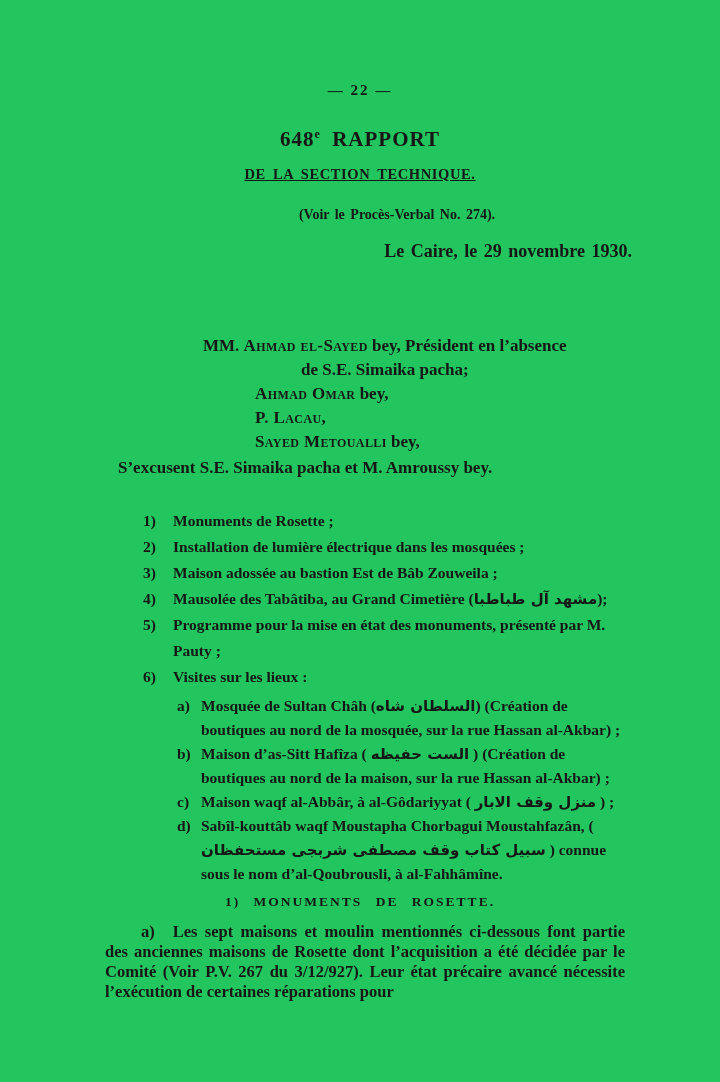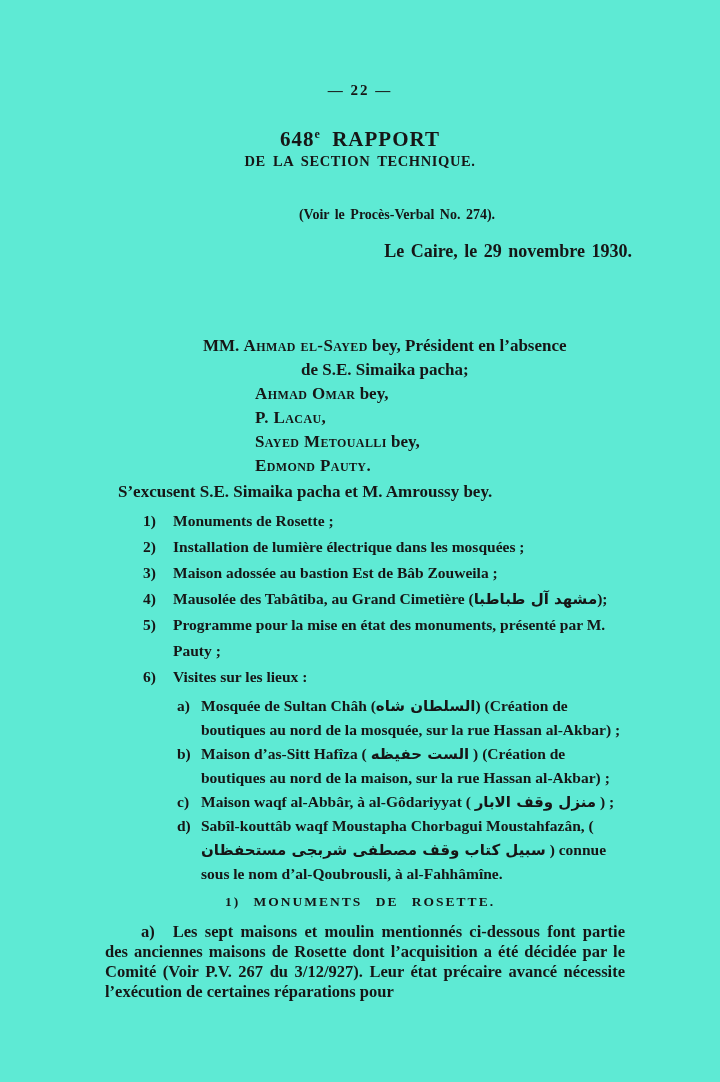--- a/index.html
+++ b/index.html
@@ -1,32 +1,32 @@
 <!DOCTYPE html>
 <html><head>
 <meta charset="utf-8">
 <style>
   html, body { margin:0; padding:0; background:#ffffff; }
   .page {
     position:relative;
     width:720px; height:1082px;
     margin:0 auto;
-    background:#5eead4;
+    background:#22c55e;
     color:#161616;
     font-family:"Liberation Serif","DejaVu Serif",serif;
     font-weight:bold;
     overflow:hidden;
   }
   .abs { position:absolute; left:0; width:720px; }
   .center { text-align:center; }
 
   .pagenum { top:82px; font-size:15px; letter-spacing:2px; }
   .title   { top:127px; font-size:21px; letter-spacing:1px; word-spacing:5px; }
   .title sup { font-size:12px; }
-  .subtitle{ top:153px; font-size:14.5px; letter-spacing:0.6px; word-spacing:3px; }
+  .subtitle{ top:166px; font-size:14.5px; letter-spacing:0.6px; word-spacing:3px;text-decoration:underline; }
   .reference{ top:207px; font-size:14px; word-spacing:2px;padding-left:37px; }
   .dateline{ position:absolute; top:241px; right:88px; font-size:18px; word-spacing:2px; }
 
   .attendees { top:298px; font-size:17px; line-height:24px; }
   .att-l1 { margin-left:203px;margin-top:36px; }
   .att-l2 { margin-left:301px; }
   .member { margin-left:255px; }
   .excused { margin-left:118px; margin-top:2px; }
   .sc { font-variant:small-caps; letter-spacing:0.4px; }
 
@@ -71,21 +71,20 @@
   <div class="abs center reference">(Voir le Procès-Verbal No. 274).</div>
 
   <div class="dateline">Le Caire, le 29 novembre 1930.</div>
 
   <div class="abs attendees">
     <div class="att-l1"><span>MM. </span><span class="sc">Ahmad el-Sayed</span><span> bey, Président en l’absence</span></div>
     <div class="att-l2">de S.E. Simaika pacha;</div>
     <div class="member"><span class="sc">Ahmad Omar</span><span> bey,</span></div>
     <div class="member"><span class="sc">P. Lacau</span><span>,</span></div>
     <div class="member"><span class="sc">Sayed Metoualli</span><span> bey,</span></div>
-    <div class="member"><span class="sc">Edmond Pauty</span><span>.</span></div>
     <div class="excused">S’excusent S.E. Simaika pacha et M. Amroussy bey.</div>
   </div>
 
 
   <div class="som-list">
     <div class="som-item">
       <span class="num">1)</span>
       <span class="txt">Monuments de Rosette ;</span>
     </div>
     <div class="som-item">

